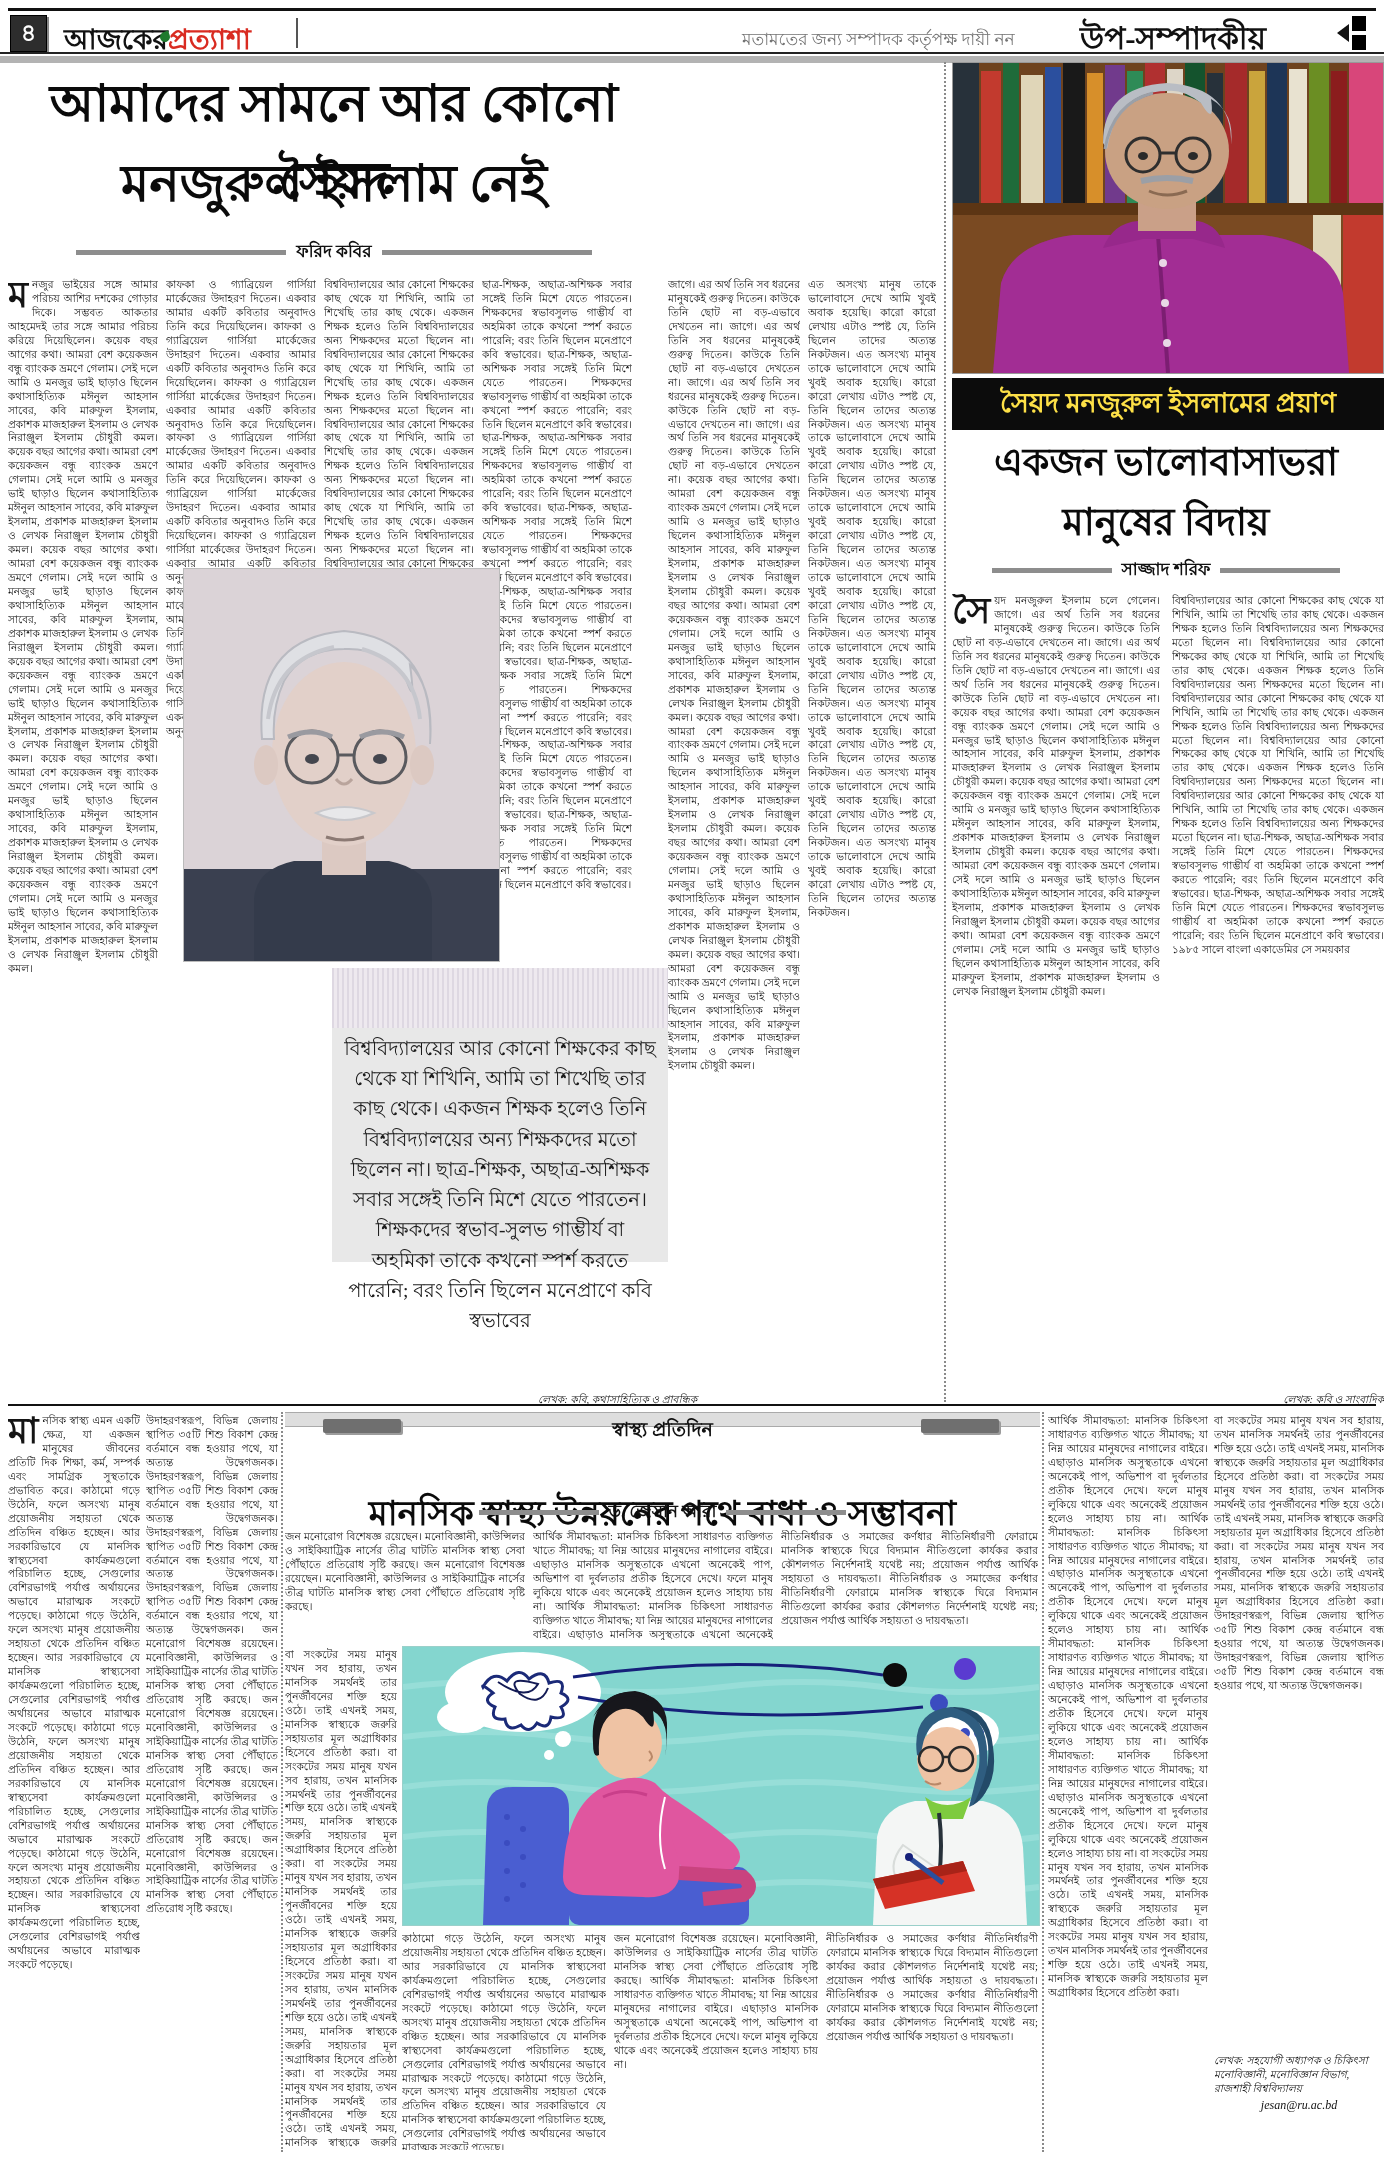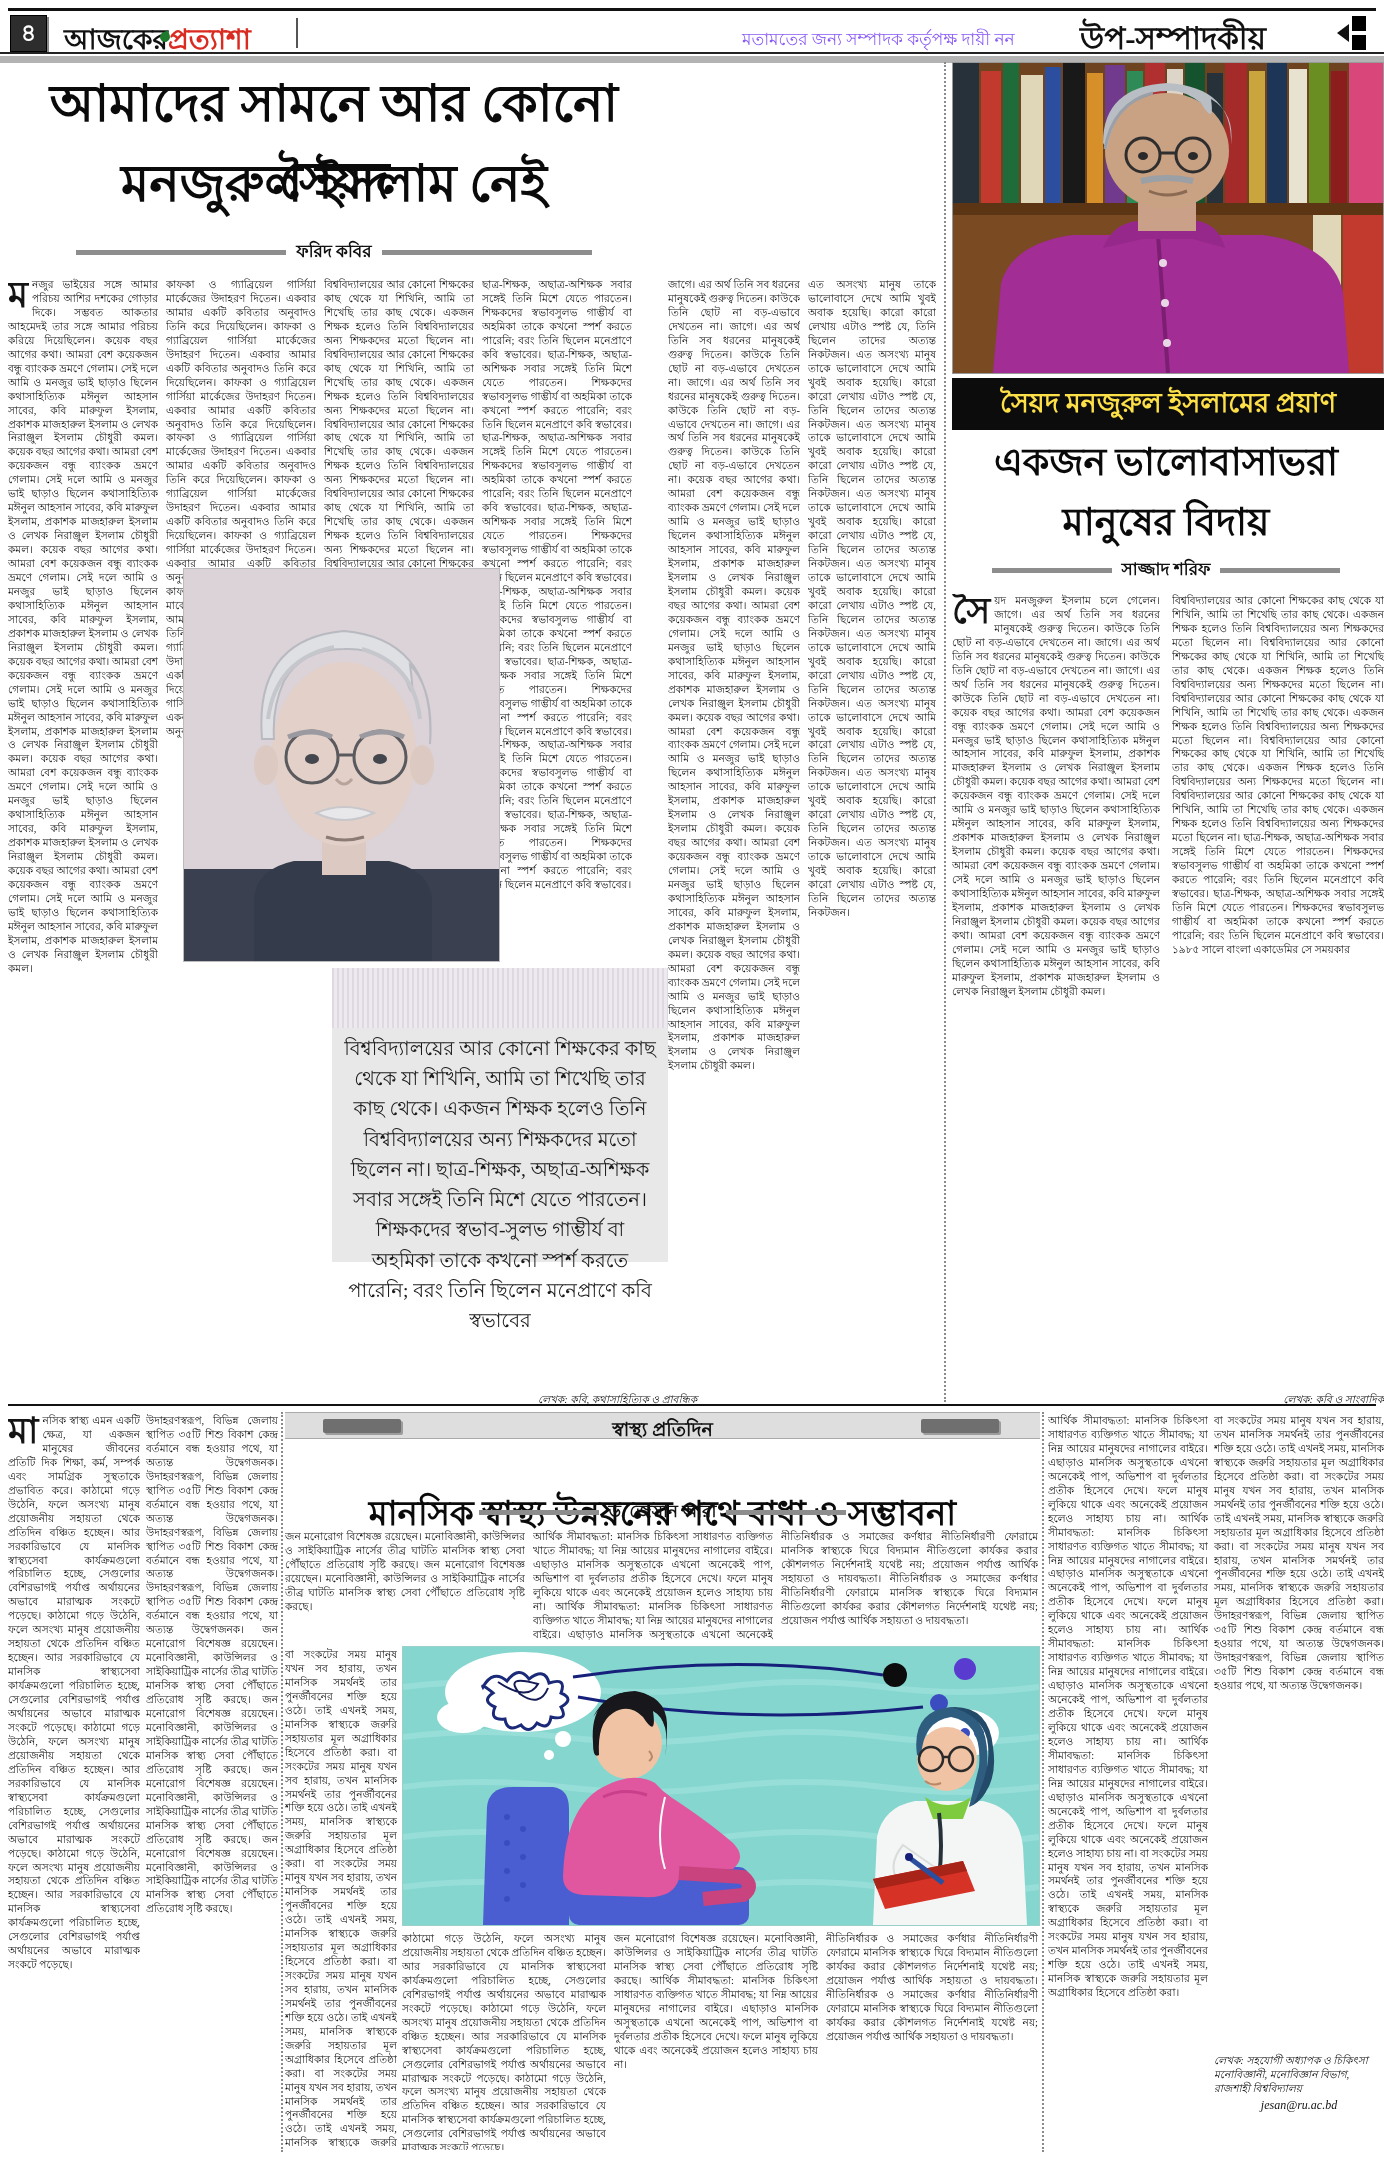--- a/index.html
+++ b/index.html
@@ -11,21 +11,21 @@
   .topline { position:absolute; left:8px; top:8px; width:1368px; height:3px; background:#111; }
   .hdr-bottomline { position:absolute; left:0; top:52px; width:1384px; height:2px; background:#222; }
   .hdr-shadow { position:absolute; left:0; top:56px; width:1384px; height:7px; background:#b3b3b3; }
   .pagenum { position:absolute; left:10px; top:15px; width:37px; height:37px; background:#2d2d2d; border:1px solid #000; color:#fff; font-size:24px; font-weight:bold; display:flex; align-items:center; justify-content:center; box-shadow:2px 2px 0 #8a8a8a; }
   .masthead { position:absolute; left:64px; top:18px; font-size:28px; font-weight:900; white-space:nowrap; }
   .masthead .m1 { color:#111; }
   .masthead .m2 { color:#d92b21; position:relative; }
   .masthead .leaf { position:absolute; left:96px; top:14px; width:10px; height:10px; background:#1f7a2d; border-radius:50% 0 50% 50%; transform:rotate(-20deg); }
   .hdr-vline { position:absolute; left:296px; top:18px; width:2px; height:30px; background:#555; }
   .dateline { position:absolute; left:316px; top:24px; font-size:20px; color:#111; white-space:nowrap; }
-  .disclaimer { position:absolute; left:742px; top:26px; font-size:17px; color:#8b5cf6; white-space:nowrap; }
+  .disclaimer { position:absolute; left:742px; top:26px; font-size:17px; color:#737373; white-space:nowrap; }
   .section-name { position:absolute; left:1080px; top:14px; font-size:31px; font-weight:900; white-space:nowrap; }
   .hdr-mark { position:absolute; left:1337px; top:16px; width:34px; height:34px; }
   .hdr-mark .tri { position:absolute; left:0; top:8px; width:0; height:0; border-top:9px solid transparent; border-bottom:9px solid transparent; border-right:12px solid #111; }
   .hdr-mark .sq1 { position:absolute; left:15px; top:0; width:14px; height:15px; background:#000; }
   .hdr-mark .sq2 { position:absolute; left:15px; top:19px; width:14px; height:15px; background:#000; }
 
   
   .headline { position:absolute; text-align:center; font-weight:900; color:#0a0a0a; }
   .byline-row { position:absolute; display:flex; align-items:center; justify-content:center; gap:10px; }
   .byline-row .rule { height:5px; background:#8d8d8d; }
@@ -47,21 +47,21 @@
 
   
   .photo2 { position:absolute; left:952px; top:62px; width:432px; height:312px; border:1px solid #999; background:#8a5a2e; z-index:2; }
   .caption-bar { position:absolute; left:952px; top:378px; width:432px; height:52px; background:#0c0c0c; color:#fde047; display:flex; align-items:center; justify-content:center; font-size:27px; font-weight:bold; white-space:nowrap; }
   .a2-headline1 { left:948px; top:434px; width:436px; font-size:38px; line-height:1.5; }
   .a2-headline2 { left:948px; top:494px; width:436px; font-size:38px; line-height:1.5; }
   .a2-byline { left:948px; top:556px; width:436px; }
   .a2-byline .rule { width:120px; }
 
   
-  .sec-bar { position:absolute; left:285px; top:1412px; width:755px; height:27px; background:#dedede; border-top:1px solid #aaa; border-bottom:1px solid #aaa; }
+  .sec-bar { position:absolute; left:285px; top:1412px; width:755px; height:15px; background:#dedede; border-top:1px solid #aaa; border-bottom:1px solid #aaa; }
   .sec-bar .label { position:absolute; left:0; width:755px; top:2px; text-align:center; font-size:19px; font-weight:bold; }
   .sec-bar .tab { position:absolute; top:6px; width:78px; height:14px; background:#6f6f6f; border-radius:2px; box-shadow:2px 2px 0 #9c9c9c; }
   .a3-headline { left:285px; top:1488px; width:755px; font-size:34px; line-height:1.55; }
   .a3-byline { left:285px; top:1498px; width:755px; }
   .a3-byline .rule { width:120px; }
   .illus { position:absolute; left:402px; top:1646px; width:638px; height:280px; border:1px solid #9ad0ca; z-index:2; }
   .a3-credit { position:absolute; left:1214px; top:2054px; width:170px; font-style:italic; font-size:10.5px; line-height:1.35; background:#fff; z-index:4; }
   .a3-credit .email { display:block; text-align:center; font-size:12px; }
 </style>
 </head>

